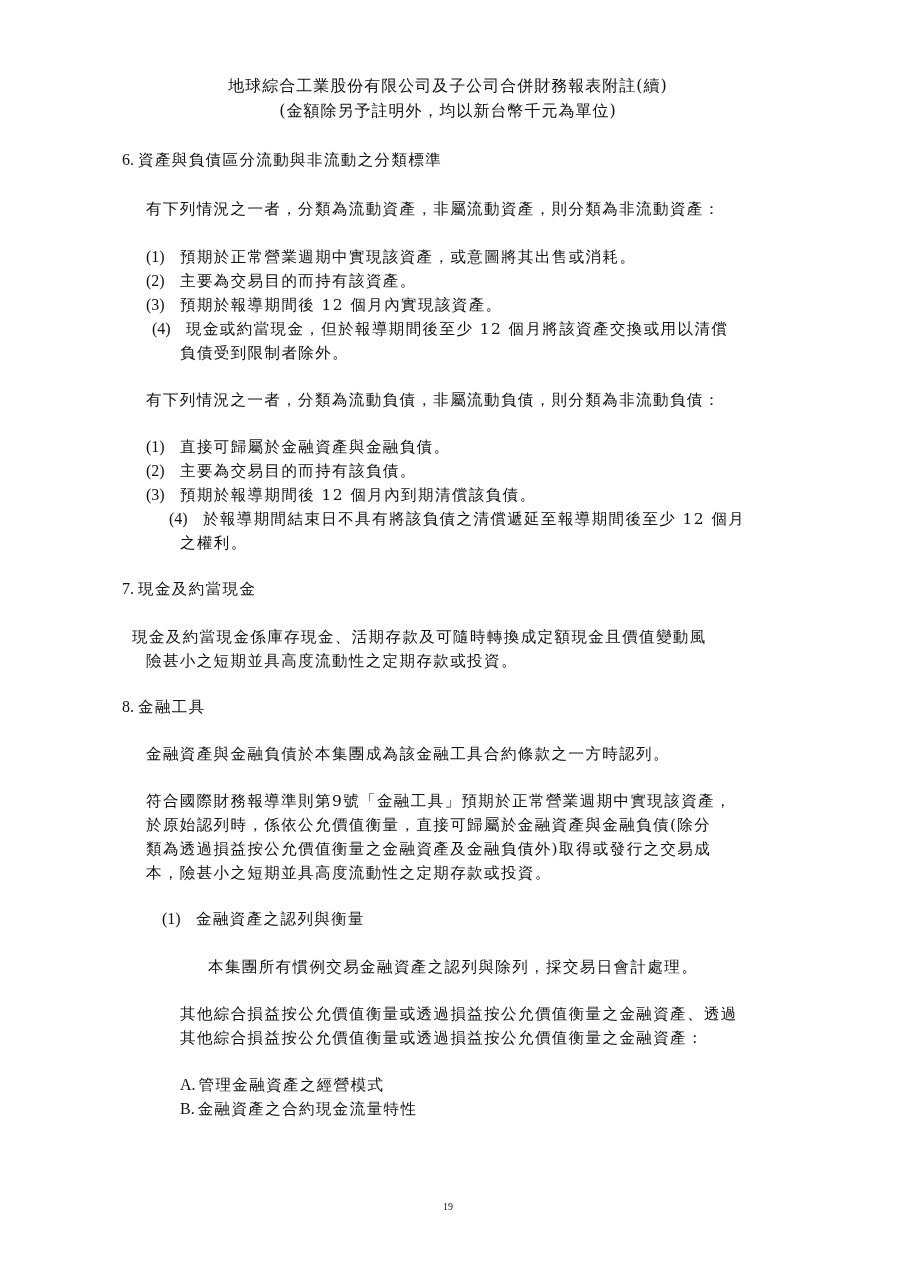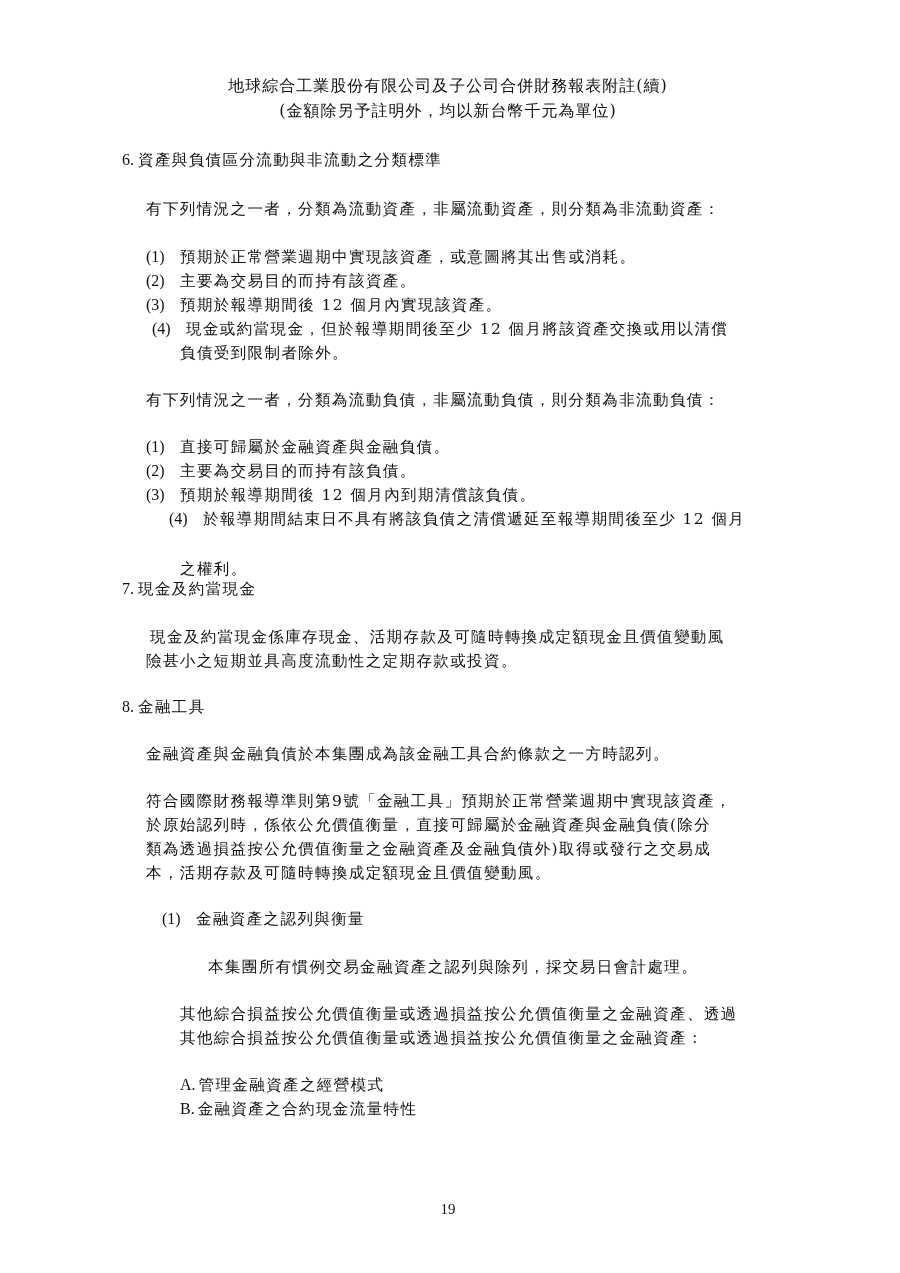--- a/index.html
+++ b/index.html
@@ -4,21 +4,21 @@
   <style>
     html, body { margin: 0; padding: 0; background: #ffffff; }
     body {
       width: 900px; height: 1273px; position: relative; overflow: hidden;
       font-family: "DejaVu Serif", "Liberation Serif", serif;
       color: #111111; font-size: 15.5px;
     }
     .abs { position: absolute; white-space: nowrap; letter-spacing: 1.4px; }
     .center { left: 0; width: 896px; text-align: center; }
     .hdr { font-size: 16px; letter-spacing: 1px; }
-    .pnum { font-family: "Liberation Serif", serif; font-size: 15px; letter-spacing: 0; }
+    .pnum { font-family: "Liberation Serif", serif; font-size: 10px; letter-spacing: 0; }
     .num { font-family: "Liberation Serif", serif; }
     .lbl { display: inline-block; width: 34px; font-family: "Liberation Serif", serif; font-size: 16px; letter-spacing: 0; }
     .sec-num { font-family: "Liberation Serif", serif; font-size: 16px; letter-spacing: 0; margin-right: 4px; }
   </style>
 </head>
 <body>
 
 <div class="abs center hdr" style="top:76px;">地球綜合工業股份有限公司及子公司合併財務報表附註(續)</div>
 <div class="abs center hdr" style="top:101px;">(金額除另予註明外，均以新台幣千元為單位)</div>
 
@@ -32,37 +32,37 @@
 <div class="abs" style="left:146px; top:295px;"><span class="lbl">(3)</span><span>預期於報導期間後 12 個月內實現該資產。</span></div>
 <div class="abs" style="left:152px; top:319px;"><span class="lbl">(4)</span><span>現金或約當現金，但於報導期間後至少  12  個月將該資產交換或用以清償</span></div>
 <div class="abs" style="left:180px; top:343px;">負債受到限制者除外。</div>
 
 <div class="abs" style="left:146px; top:390px;">有下列情況之一者，分類為流動負債，非屬流動負債，則分類為非流動負債：</div>
 
 <div class="abs" style="left:146px; top:437px;"><span class="lbl">(1)</span><span>直接可歸屬於金融資產與金融負債。</span></div>
 <div class="abs" style="left:146px; top:461px;"><span class="lbl">(2)</span><span>主要為交易目的而持有該負債。</span></div>
 <div class="abs" style="left:146px; top:485px;"><span class="lbl">(3)</span><span>預期於報導期間後 12 個月內到期清償該負債。</span></div>
 <div class="abs" style="left:146px; top:509px;margin-left:23px;"><span class="lbl">(4)</span><span>於報導期間結束日不具有將該負債之清償遞延至報導期間後至少  12  個月</span></div>
-<div class="abs" style="left:180px; top:533px;margin-top:26px;">之權利。</div>
+<div class="abs" style="left:180px; top:533px;">之權利。</div>
 
 <div class="abs" style="left:122px; top:579px;">
   <span class="sec-num">7.</span><span>現金及約當現金</span>
 </div>
-<div class="abs" style="left:150px; top:627px;">現金及約當現金係庫存現金、活期存款及可隨時轉換成定額現金且價值變動風</div>
+<div class="abs" style="left:132px; top:627px;">現金及約當現金係庫存現金、活期存款及可隨時轉換成定額現金且價值變動風</div>
 <div class="abs" style="left:146px; top:651px;">險甚小之短期並具高度流動性之定期存款或投資。</div>
 
 <div class="abs" style="left:122px; top:697px;">
   <span class="sec-num">8.</span><span>金融工具</span>
 </div>
 <div class="abs" style="left:146px; top:744px;">金融資產與金融負債於本集團成為該金融工具合約條款之一方時認列。</div>
 
 <div class="abs" style="left:146px; top:791px;">符合國際財務報導準則第9號「金融工具」預期於正常營業週期中實現該資產，</div>
 <div class="abs" style="left:146px; top:815px;">於原始認列時，係依公允價值衡量，直接可歸屬於金融資產與金融負債(除分</div>
 <div class="abs" style="left:146px; top:839px;">類為透過損益按公允價值衡量之金融資產及金融負債外)取得或發行之交易成</div>
-<div class="abs" style="left:146px; top:863px;">本，活期存款及可隨時轉換成定額現金且價值變動風。</div>
+<div class="abs" style="left:146px; top:863px;">本，險甚小之短期並具高度流動性之定期存款或投資。</div>
 
 <div class="abs" style="left:162px; top:909px;">
   <span class="lbl">(1)</span><span>金融資產之認列與衡量</span>
 </div>
 <div class="abs" style="left:180px; top:957px;margin-left:28px;">本集團所有慣例交易金融資產之認列與除列，採交易日會計處理。</div>
 <div class="abs" style="left:180px; top:1004px;">其他綜合損益按公允價值衡量或透過損益按公允價值衡量之金融資產、透過</div>
 <div class="abs" style="left:180px; top:1028px;">其他綜合損益按公允價值衡量或透過損益按公允價值衡量之金融資產：</div>
 
 <div class="abs" style="left:180px; top:1075px;"><span class="num" style="font-size:16px;letter-spacing:0;margin-right:3px;">A.</span><span>管理金融資產之經營模式</span></div>
 <div class="abs" style="left:180px; top:1099px;"><span class="num" style="font-size:16px;letter-spacing:0;margin-right:3px;">B.</span><span>金融資產之合約現金流量特性</span></div>

